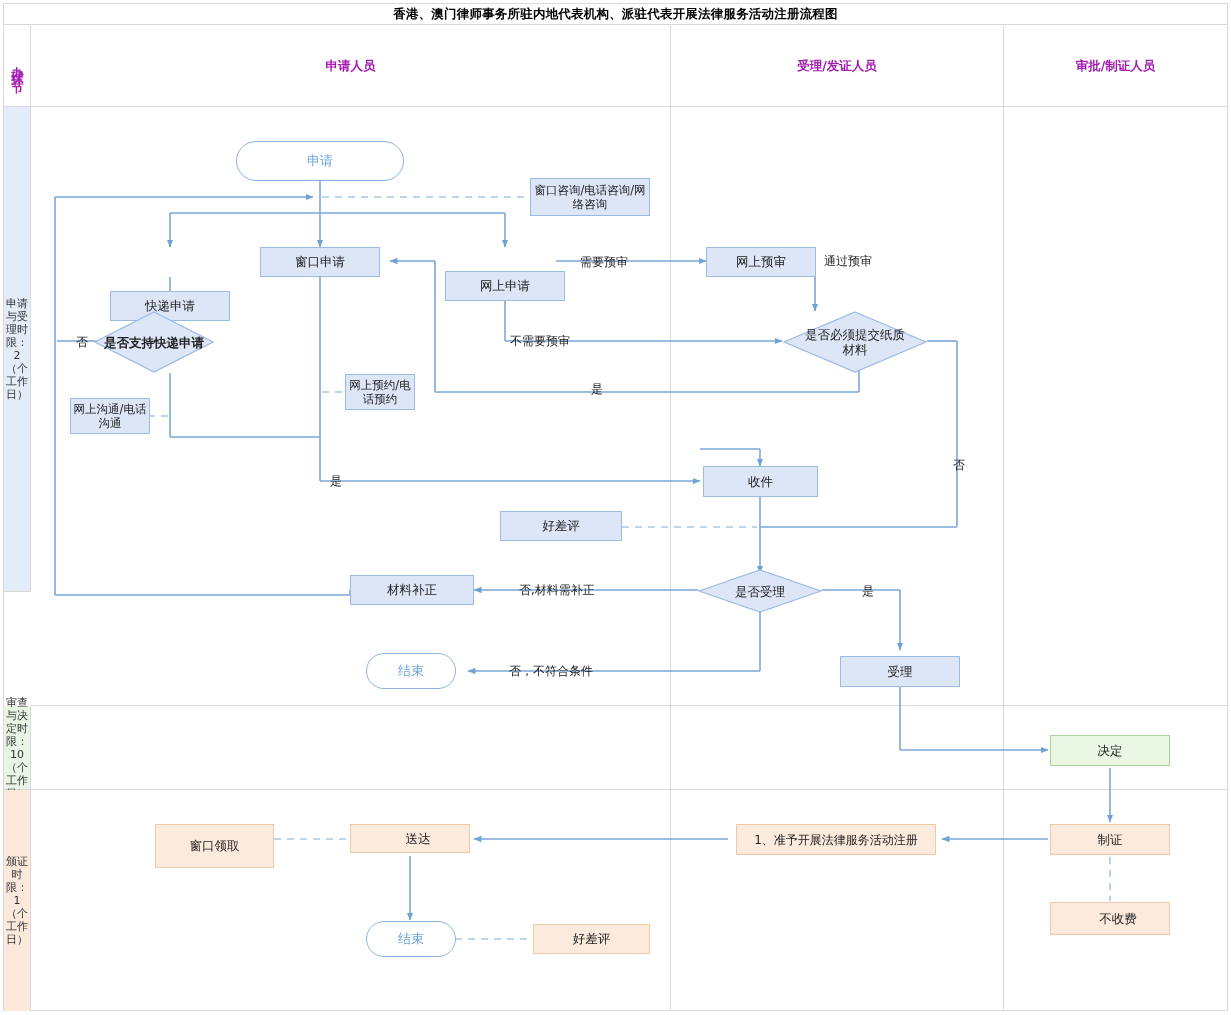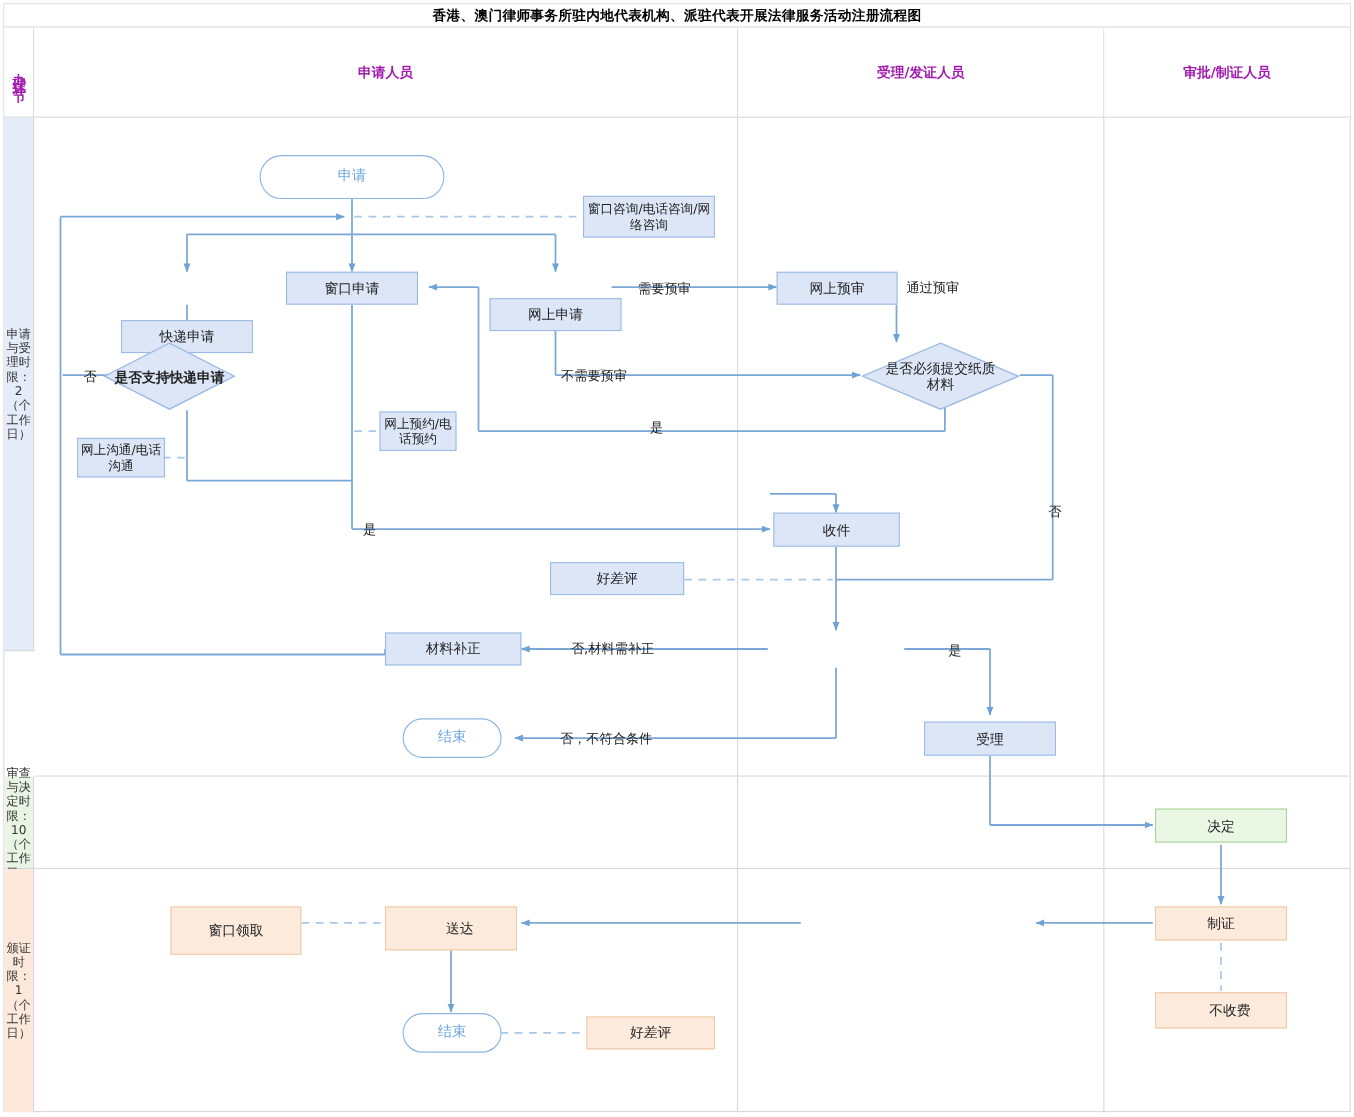--- a/index.html
+++ b/index.html
@@ -274,31 +274,38 @@
   <div class="node n-blue" style="left:70px;top:398px;width:80px;height:36px;font-size:11.5px;line-height:14px;">网上沟通/电话沟通</div>
 
   <div class="node n-blue" style="left:345px;top:374px;width:70px;height:36px;font-size:11.5px;line-height:14px;">网上预约/电话预约</div>
 
   <div class="node n-blue" style="left:703px;top:466px;width:115px;height:31px;">收件</div>
 
   <div class="node n-blue" style="left:500px;top:511px;width:122px;height:30px;">好差评</div>
 
   <div class="node n-blue" style="left:350px;top:575px;width:124px;height:30px;">材料补正</div>
 
+  <div class="node n-diamond" style="left:698px;top:569px;width:124px;height:44px;">
+    <svg class="diamond-shape" viewBox="0 0 124 44" preserveAspectRatio="none">
+      <polygon points="62,1 123,22 62,43 1,22" fill="#dce6f7" stroke="#9bbbe3" stroke-width="1.2"></polygon>
+    </svg>
+    <div class="diamond-label">是否受理</div>
+  </div>
 
   <div class="node n-term" style="left:366px;top:653px;width:90px;height:36px;">结束</div>
 
   <div class="node n-blue" style="left:840px;top:656px;width:120px;height:31px;">受理</div>
 
   <div class="node n-green" style="left:1050px;top:735px;width:120px;height:31px;">决定</div>
 
   <div class="node n-peach" style="left:155px;top:824px;width:119px;height:44px;">窗口领取</div>
 
-  <div class="node n-peach" style="left:350px;top:824px;width:120px;height:40px;padding-left:16px;">送达</div>
-
+  <div class="node n-peach" style="left:350px;top:824px;width:120px;height:29px;padding-left:16px;">送达</div>
+
+  <div class="node n-peach" style="left:736px;top:824px;width:200px;height:31px;font-size:12px;">1、准予开展法律服务活动注册</div>
 
   <div class="node n-peach" style="left:1050px;top:824px;width:120px;height:31px;">制证</div>
 
   <div class="node n-peach" style="left:1050px;top:902px;width:120px;height:33px;padding-left:16px;">不收费</div>
 
   <div class="node n-term" style="left:366px;top:921px;width:90px;height:36px;">结束</div>
 
   <div class="node n-peach" style="left:533px;top:924px;width:117px;height:30px;">好差评</div>
 
   <div class="elabel" style="left:580px;top:254px;">需要预审</div>

